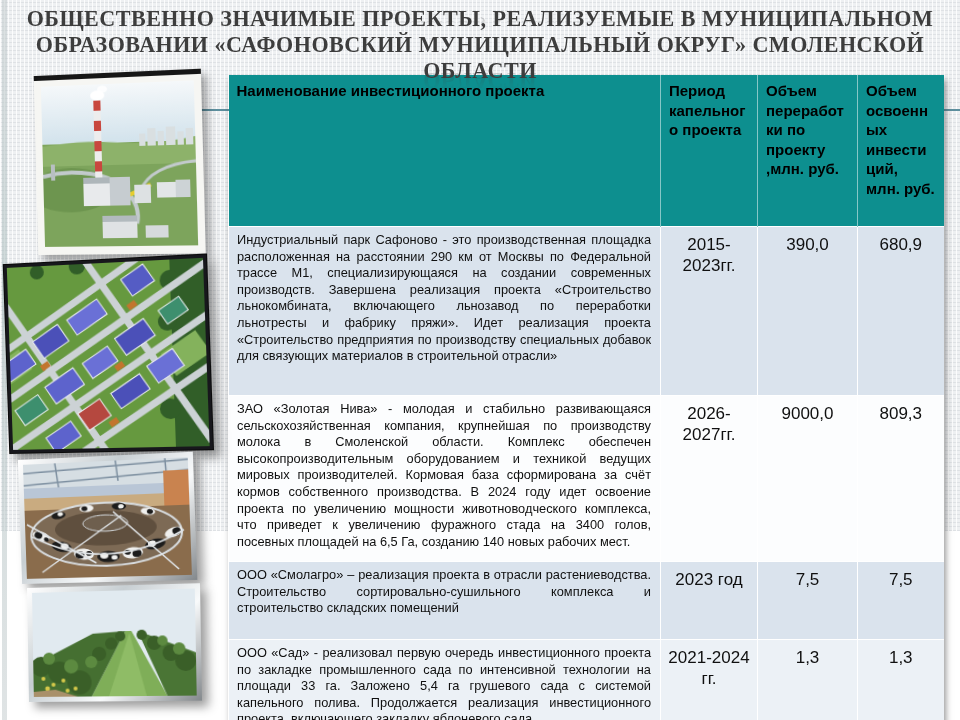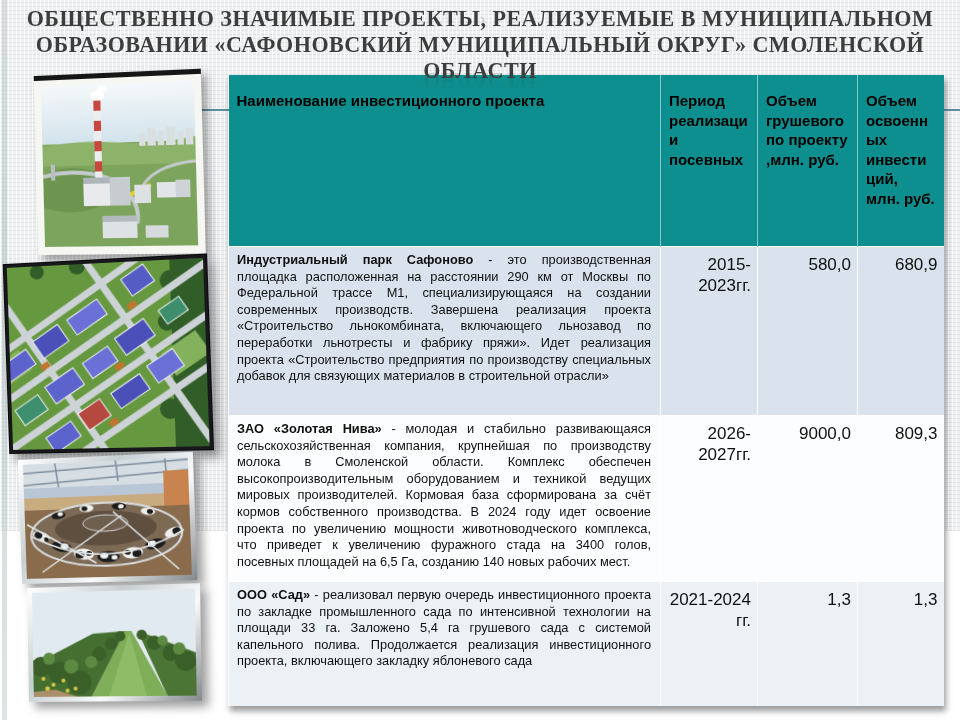--- a/index.html
+++ b/index.html
@@ -19,31 +19,31 @@
     transform:scaleX(.96);transform-origin:center top;
     -webkit-box-reflect:below -17px linear-gradient(to bottom, rgba(0,0,0,0) 55%, rgba(0,0,0,.30) 100%);}
   
   .deco-line{position:absolute;left:195px;top:109px;width:765px;height:2px;
     background:#5d8f9e;z-index:1;}
   
   .projects-table{position:absolute;left:228px;top:75px;width:715px;z-index:2;
     border-collapse:collapse;table-layout:fixed;
     box-shadow:2px 5px 6px rgba(70,70,70,.55);}
   .projects-table th{background:#0D8F8F;color:#000;text-align:left;vertical-align:top;
-    font-size:15px;line-height:19.5px;font-weight:bold;padding:16px 8px;height:139px;
+    font-size:15px;line-height:19.5px;font-weight:bold;padding:6px 8px;height:139px;
     border-left:1px solid rgba(255,255,255,.5);overflow-wrap:anywhere;word-break:break-word;}
   .projects-table th:first-child{border-left:none;}
   .projects-table td{vertical-align:top;color:#101010;
     border-left:1px solid #fff;border-top:1px solid #fff;}
   .row-a td{background:#DAE3ED;}
   .row-b td{background:#FCFDFE;}
   .row-d td{background:#ECF1F6;}
   td.desc{text-align:justify;font-size:12.8px;line-height:16.6px;padding:5px 9px 4px 8px;}
-  td.desc .lead{font-weight:bold;}
-  td.num,td.period{text-align:right;font-size:17px;line-height:21px;padding:7px 6px 4px 6px;}
+  td.desc .lead{font-weight:normal;}
+  td.num,td.period{text-align:center;font-size:17px;line-height:21px;padding:7px 6px 4px 6px;}
   tr.r1 td{height:157px;} tr.r2 td{height:154px;} tr.r3 td{height:66px;} tr.r4 td{height:113px;}
   
   .photo{position:absolute;z-index:3;}
   .photo svg{display:block;}
   .frame-white{padding:6px 7px 8px 7px;background:#f6f6f3;border-top:5px solid #161616;
     box-shadow:5px 6px 8px rgba(0,0,0,.35);}
   .frame-dark{padding:3px;background:#17171c;border:1px solid #0a0a0a;
     box-shadow:6px 7px 9px rgba(0,0,0,.4);}
   .frame-gloss{padding:5px;background:linear-gradient(135deg,#ffffff 0%,#c7ced2 35%,#f8fafb 65%,#83888c 100%);
     box-shadow:6px 6px 9px rgba(0,0,0,.38);}
@@ -278,38 +278,44 @@
   <table class="projects-table">
     <colgroup>
         <col style="width:432px">
         <col style="width:97px">
         <col style="width:100px">
         <col style="width:86px">
       </colgroup>
     <thead>
       <tr>
         <th>Наименование инвестиционного проекта</th>
-        <th>Период реализации посевных</th>
-        <th>Объем грушевого по проекту ,млн. руб.</th>
+        <th>Период капельного проекта</th>
+        <th>Объем переработки по проекту ,млн. руб.</th>
         <th>Объем освоенных инвестиций, млн. руб.</th>
       </tr>
     </thead>
     <tbody>
       <tr class="row-a r1">
         <td class="desc"><span class="lead">Индустриальный парк Сафоново</span><span> - это производственная площадка расположенная на расстоянии 290 км от Москвы по Федеральной трассе М1, специализирующаяся на создании современных производств. Завершена реализация проекта «Строительство льнокомбината, включающего льнозавод по переработки льнотресты и фабрику пряжи». Идет реализация проекта «Строительство предприятия по производству специальных добавок для связующих материалов в строительной отрасли»</span></td>
         <td class="period">2015-2023гг.</td>
-        <td class="num">580,0</td>
+        <td class="num">390,0</td>
         <td class="num">680,9</td>
       </tr>
       <tr class="row-b r2">
         <td class="desc"><span class="lead">ЗАО «Золотая Нива»</span><span> - молодая и стабильно развивающаяся сельскохозяйственная компания, крупнейшая по производству молока в Смоленской области. Комплекс обеспечен высокопроизводительным оборудованием и техникой ведущих мировых производителей. Кормовая база сформирована за счёт кормов собственного производства. В 2024 году идет освоение проекта  по увеличению мощности животноводческого комплекса, что приведет к увеличению фуражного стада на 3400 голов, посевных площадей на 6,5 Га, созданию 140 новых рабочих мест.</span></td>
         <td class="period">2026-2027гг.</td>
         <td class="num">9000,0</td>
         <td class="num">809,3</td>
       </tr>
+      <tr class="row-a r3">
+        <td class="desc"><span class="lead">ООО «Смолагро»</span><span> – реализация проекта в отрасли растениеводства. Строительство сортировально-сушильного комплекса  и строительство  складских помещений</span></td>
+        <td class="period">2023 год</td>
+        <td class="num">7,5</td>
+        <td class="num">7,5</td>
+      </tr>
       <tr class="row-d r4">
         <td class="desc"><span class="lead">ООО «Сад»</span><span> - реализовал первую очередь инвестиционного проекта по закладке промышленного сада по интенсивной технологии на площади 33 га. Заложено 5,4 га грушевого сада с системой капельного полива. Продолжается реализация инвестиционного проекта, включающего закладку яблоневого сада</span></td>
         <td class="period">2021-2024 гг.</td>
         <td class="num">1,3</td>
         <td class="num">1,3</td>
       </tr>
     </tbody>
   </table>
 </div>
 

